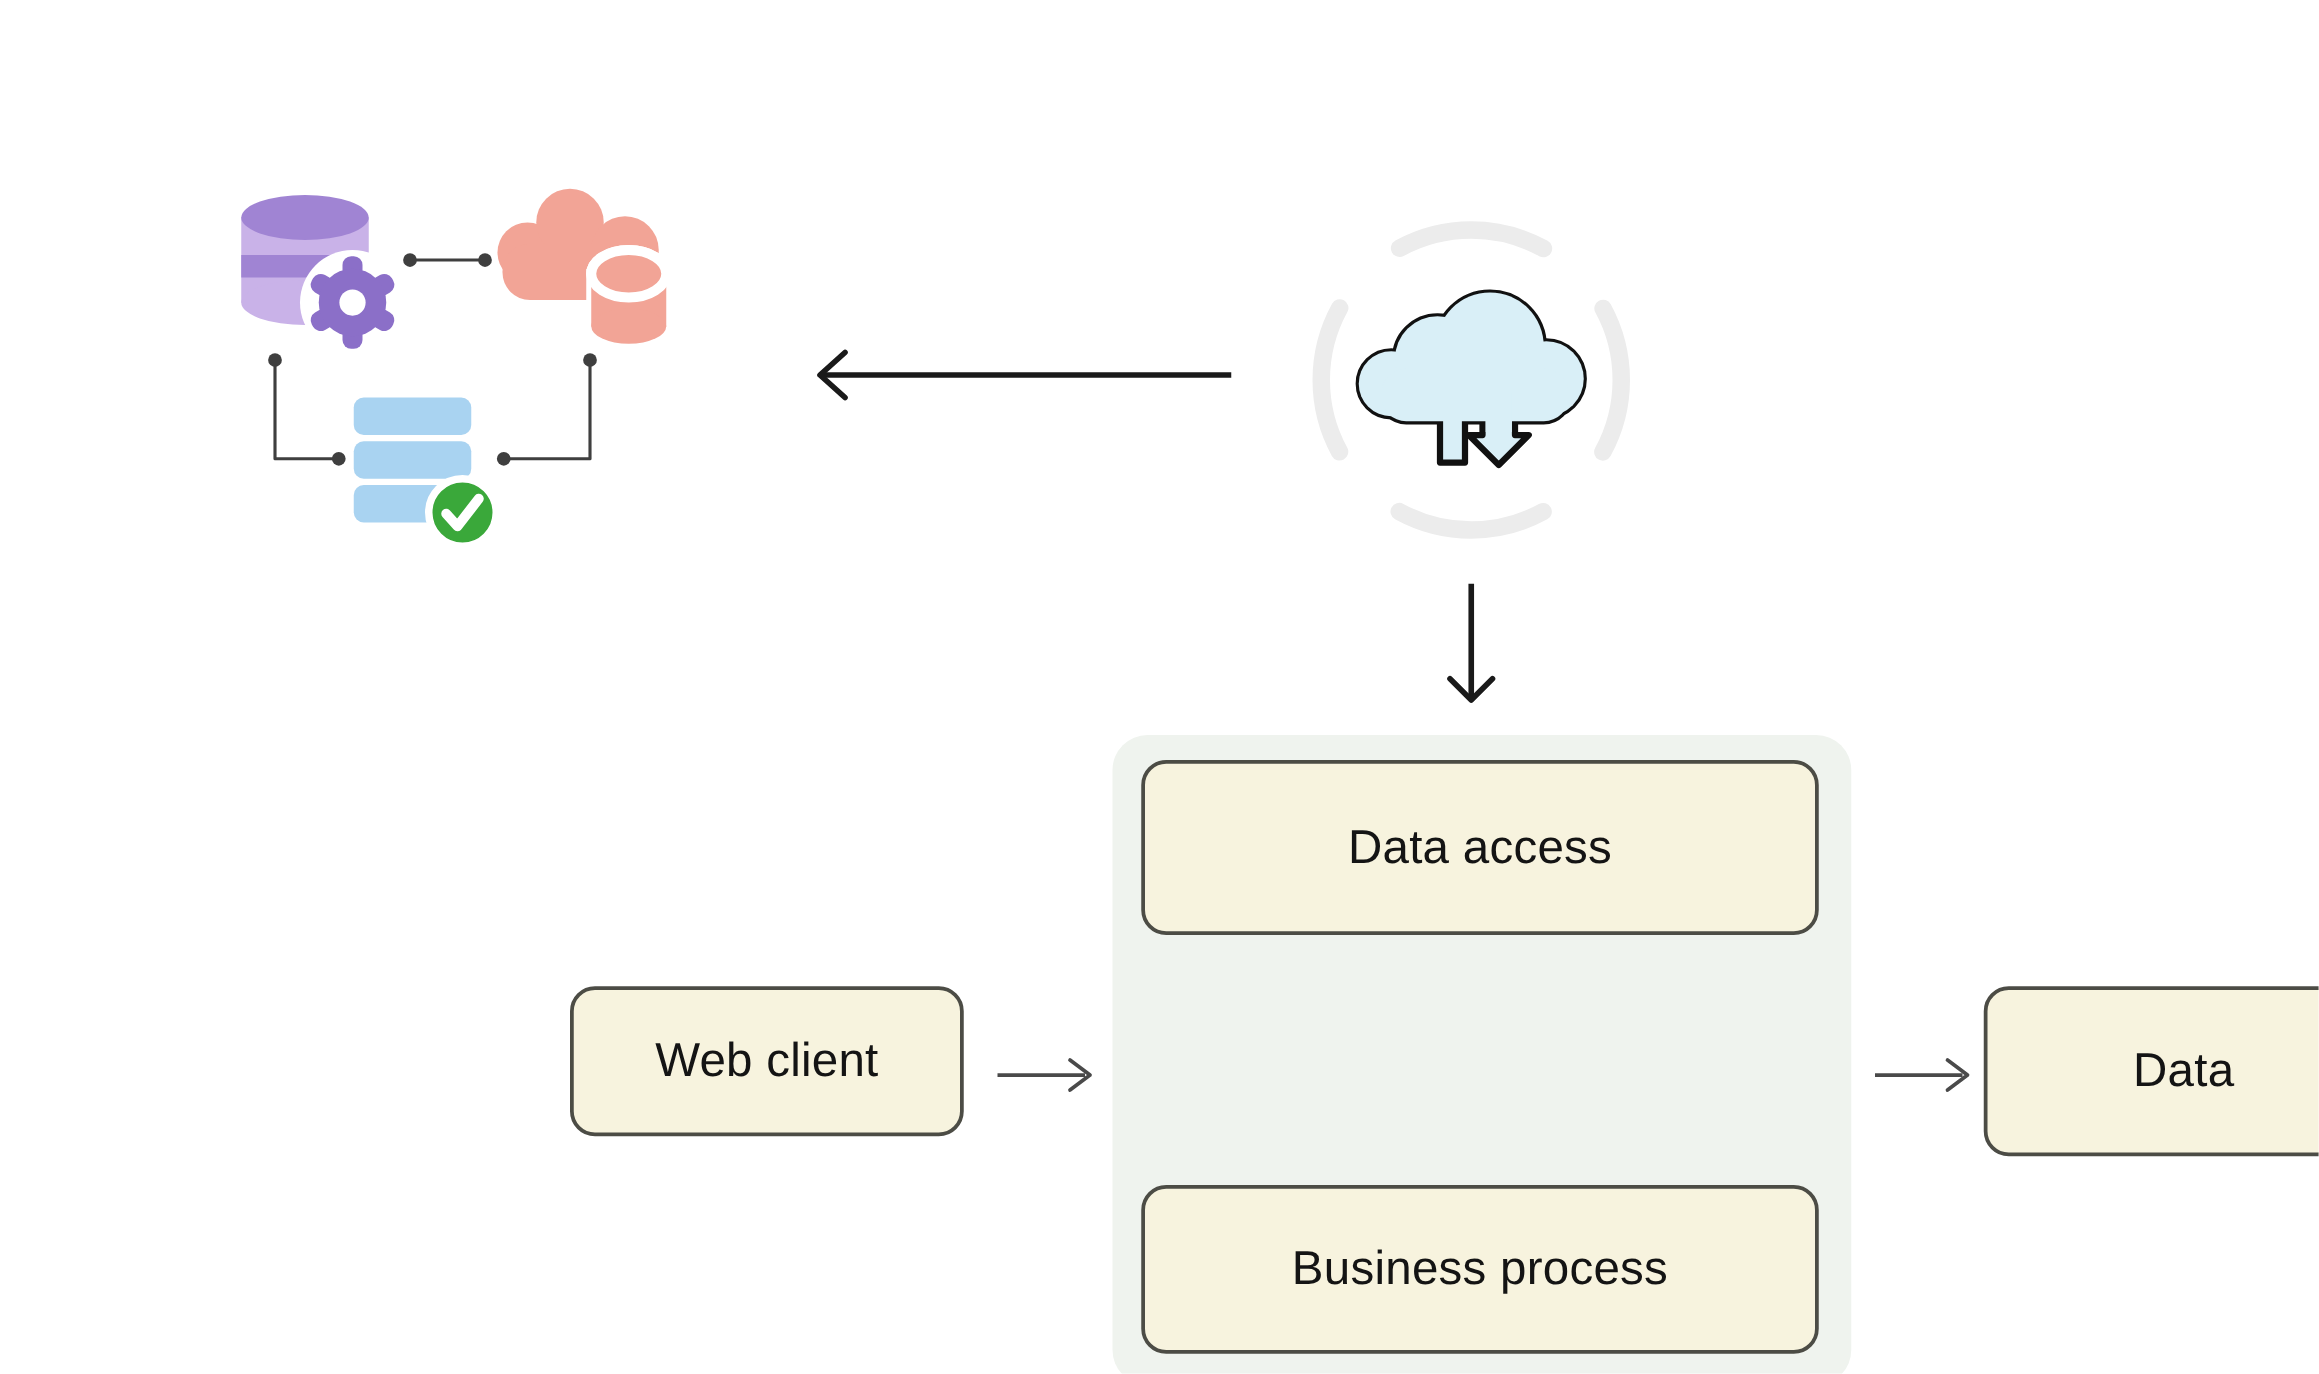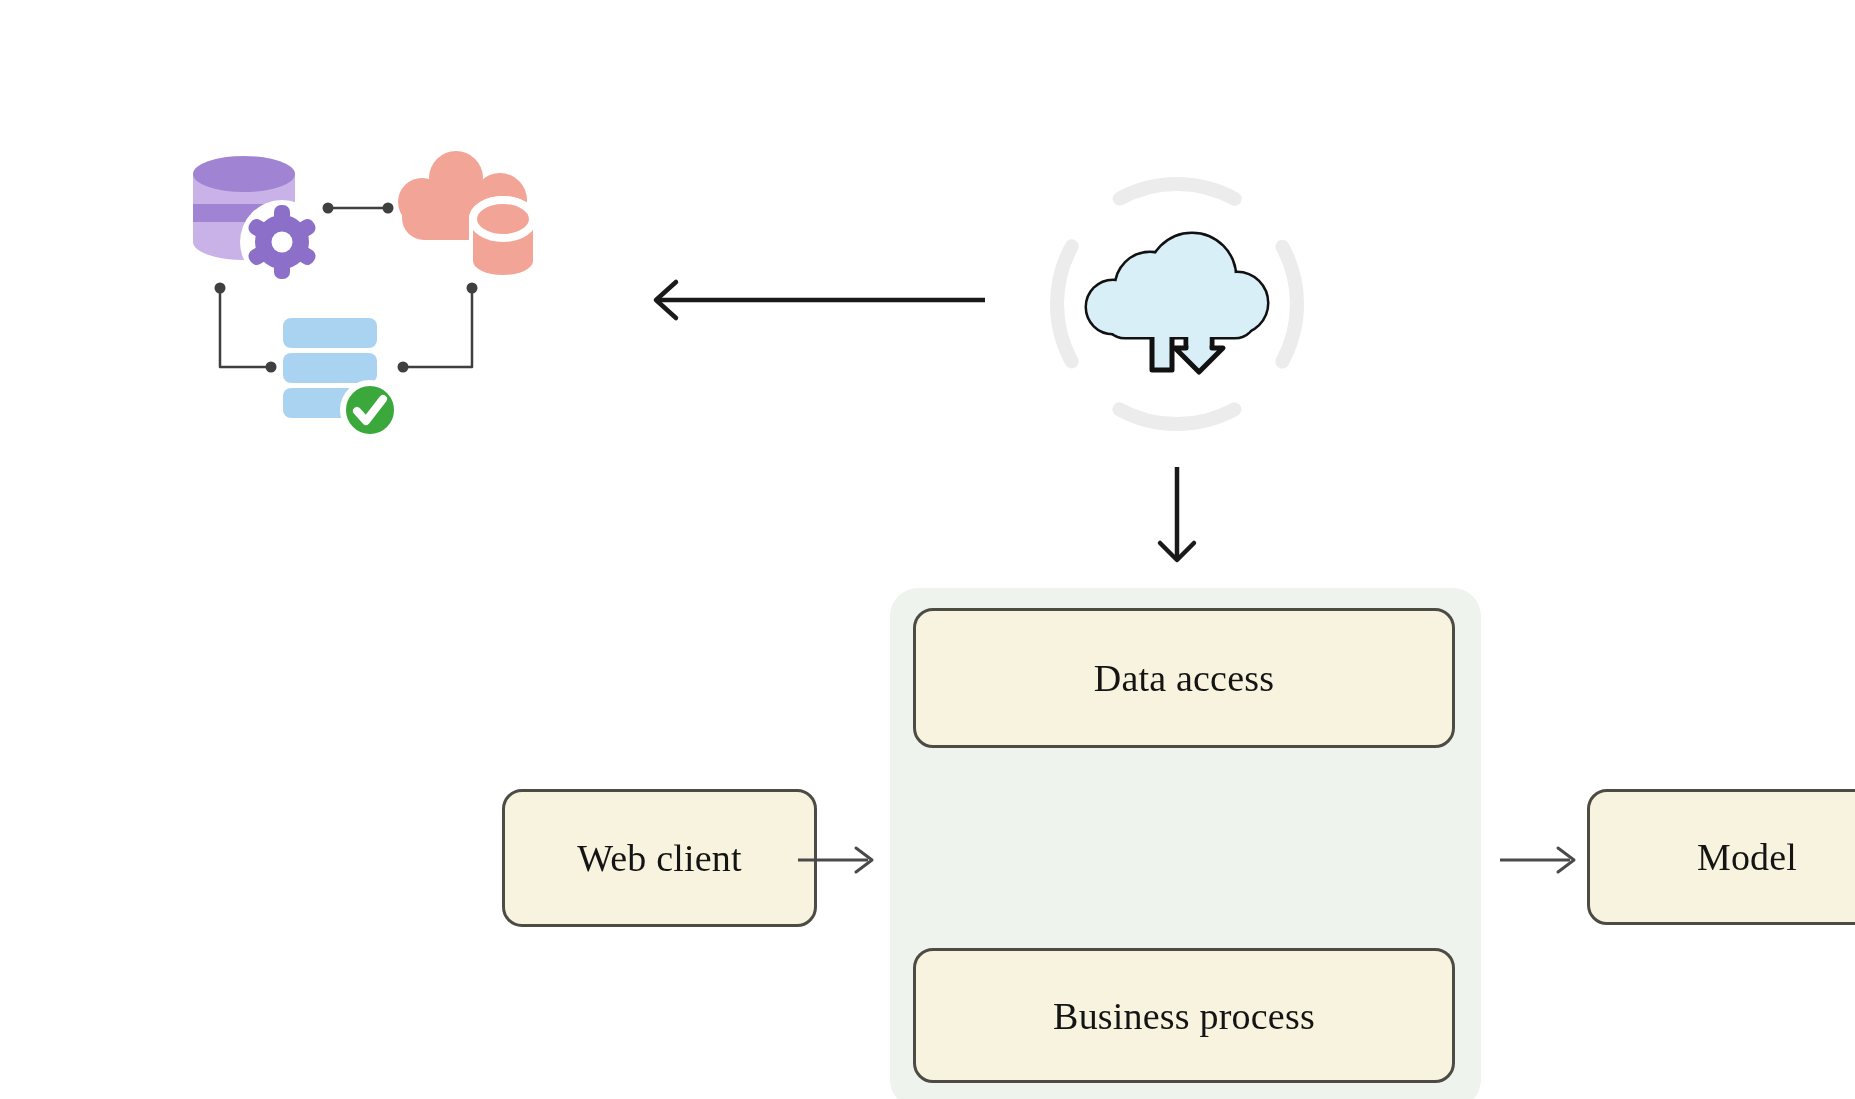--- a/index.html
+++ b/index.html
@@ -1,18 +1,18 @@
 <!DOCTYPE html>
 <html><head>
 <meta charset="utf-8">
 <style>
   html,body{margin:0;padding:0;background:#ffffff;}
   .canvas{
     position:relative;width:1855px;height:1099px;overflow:hidden;background:#ffffff;
-    font-family:Liberation Serif, serif;
+    font-family:Liberation Sans, sans-serif;
   }
   .abs{position:absolute;}
   .node{
     position:absolute;
     background:#f7f3de;
     border:3px solid #4c4c45;
     border-radius:20px;
     display:flex;align-items:center;justify-content:center;
     font-size:38px;color:#141414;letter-spacing:0.2px;
     box-sizing:border-box;
@@ -131,31 +131,31 @@
 
   <div class="layers-container">
     <div class="node layer" style="top:20px">
       <span>Data access</span>
     </div>
     <div class="node layer" style="top:360px;height:135px">
       <span>Business process</span>
     </div>
   </div>
 
-  <div class="node" style="left:502px;top:789px;width:315px;height:138px">
+  <div class="node" style="left:456px;top:789px;width:315px;height:120px">
     <span>Web client</span>
   </div>
 
   <svg class="abs" style="left:794px;top:842px" width="90" height="36" viewBox="0 0 90 36">
     <line x1="4" y1="18" x2="74" y2="18" stroke="#4a4a4a" stroke-width="3"></line>
     <polyline points="62,6 78,18 62,30" fill="none" stroke="#4a4a4a" stroke-width="3" stroke-linecap="round" stroke-linejoin="round"></polyline>
   </svg>
 
   <svg class="abs" style="left:1496px;top:842px" width="90" height="36" viewBox="0 0 90 36">
     <line x1="4" y1="18" x2="74" y2="18" stroke="#4a4a4a" stroke-width="3"></line>
     <polyline points="62,6 78,18 62,30" fill="none" stroke="#4a4a4a" stroke-width="3" stroke-linecap="round" stroke-linejoin="round"></polyline>
   </svg>
 
   <div class="node" style="left:1587px;top:789px;width:320px;height:136px">
-    <span>Model</span>
+    <span>Data</span>
   </div>
 
 </div>
 
 </body></html>

